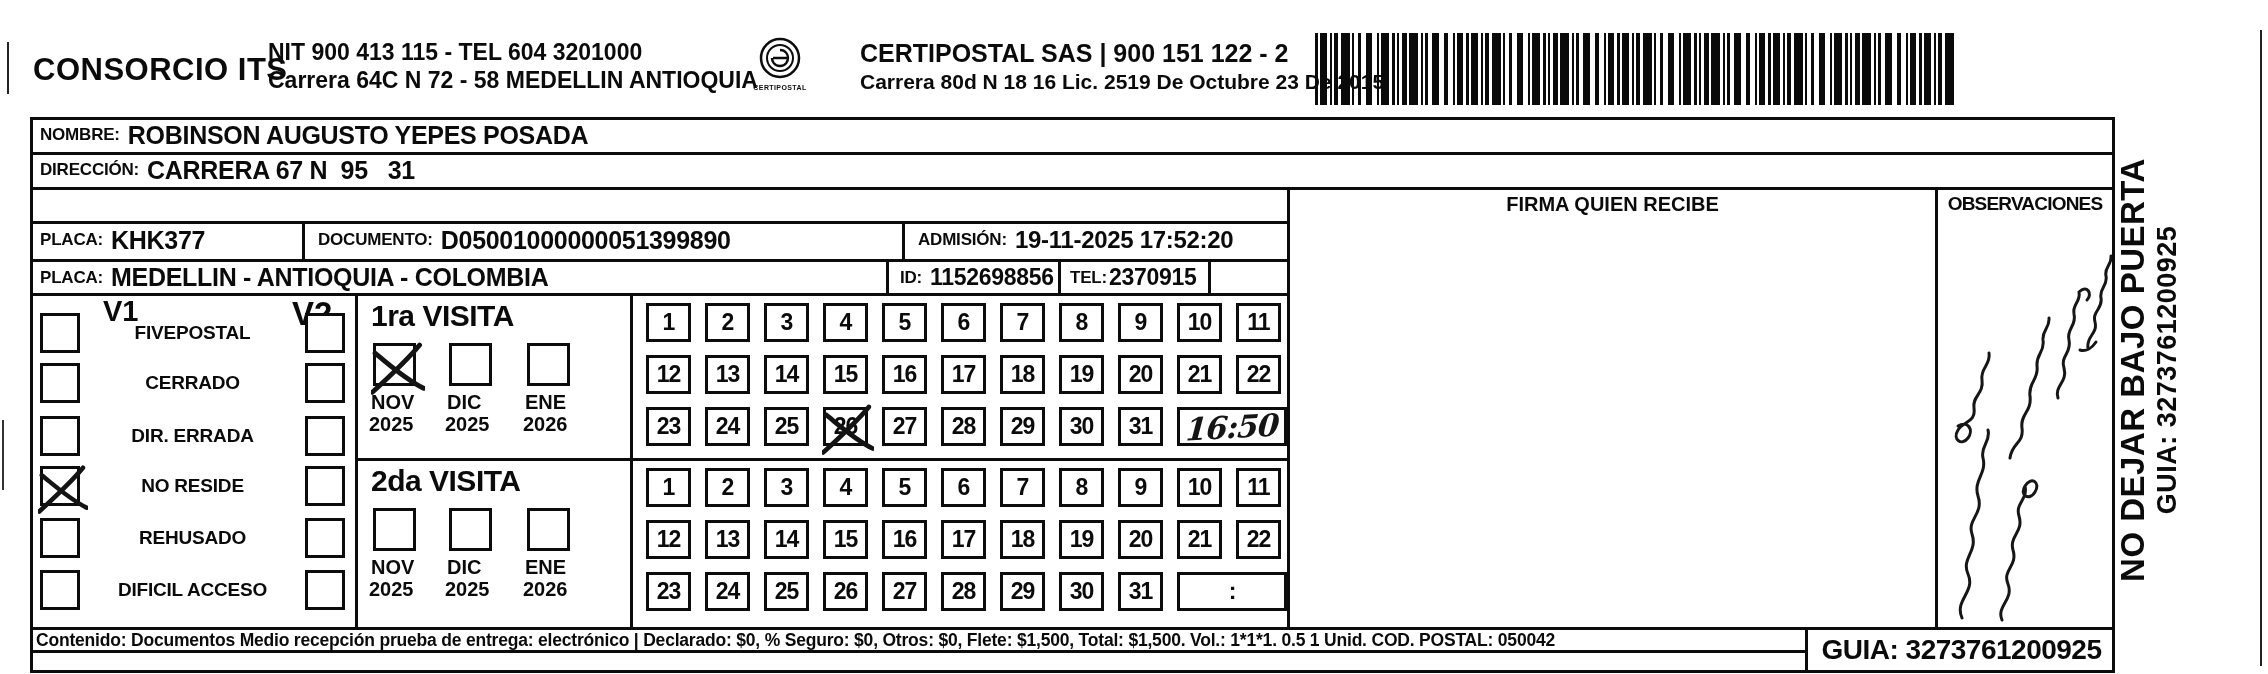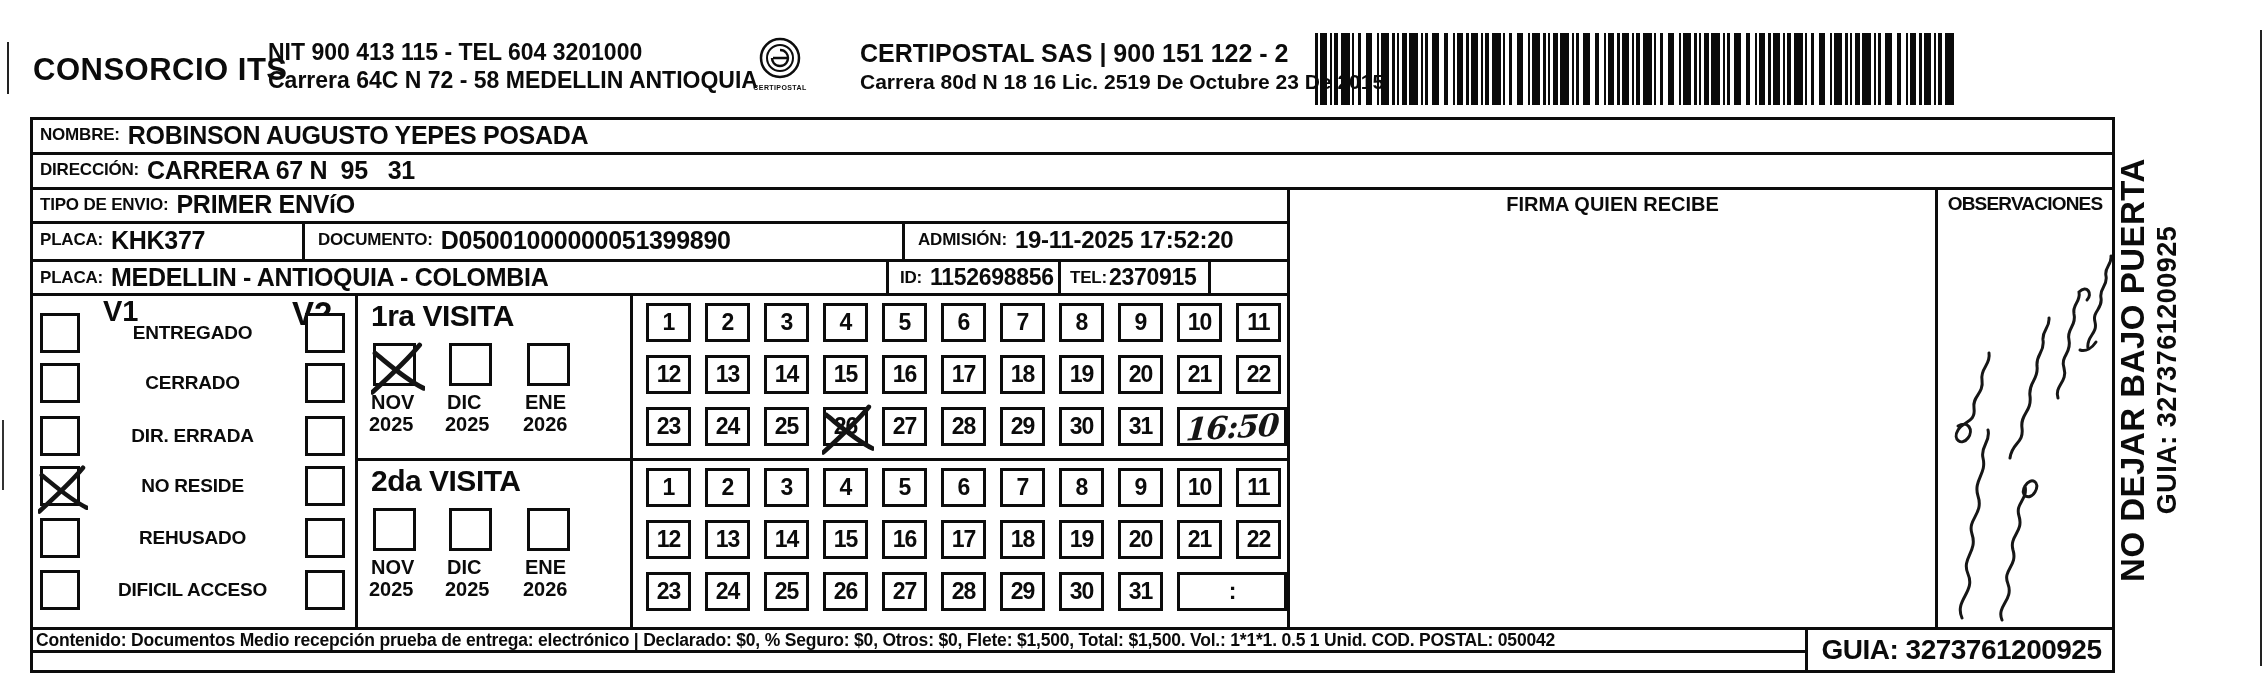--- a/index.html
+++ b/index.html
@@ -151,24 +151,20 @@
     <span class="val">ROBINSON AUGUSTO YEPES POSADA</span>
   </div>
 
   <div class="hline" style="left:30px;top:187px;width:2085px;"></div>
   <div class="abs fieldrow" style="left:34px;top:154px;width:2070px;height:32px;">
     <span class="lbl">DIRECCIÓN:</span>
     <span class="val">CARRERA 67 N  95   31</span>
   </div>
 
   <div class="hline" style="left:30px;top:221px;width:1260px;"></div>
-  <div class="abs fieldrow" style="left:34px;top:189px;width:1248px;height:31px;">
-    <span class="lbl">TIPO DE ENVIO:</span>
-    <span class="val">PRIMER ENVíO</span>
-  </div>
 
   <div class="hline" style="left:30px;top:259px;width:1260px;"></div>
   <div class="vline" style="left:302px;top:221px;height:38px;"></div>
   <div class="vline" style="left:902px;top:221px;height:38px;"></div>
   <div class="abs fieldrow" style="left:34px;top:224px;width:264px;height:32px;">
     <span class="lbl">PLACA:</span>
     <span class="val">KHK377</span>
   </div>
   <div class="abs fieldrow" style="left:312px;top:224px;width:586px;height:32px;">
     <span class="lbl">DOCUMENTO:</span>
@@ -194,21 +190,21 @@
   <div class="abs fieldrow" style="left:1064px;top:262px;width:142px;height:31px;gap:2px;">
     <span class="lbl">TEL:</span>
     <span class="val" style="font-size:23px;">2370915</span>
   </div>
 
   <div class="vline" style="left:355px;top:293px;height:336px;"></div>
   <div id="status-panel" class="abs" style="left:30px;top:293px;width:325px;height:336px;">
     <div class="abs" style="left:28px;top:2px;font-weight:700;font-size:29px;margin-left:45px;">V1</div>
     <div class="abs" style="left:262px;top:2px;font-weight:700;font-size:33px;text-align:center;">V2</div>
   <div class="chk" style="left: 10px; top: 20px; width: 40px; height: 40px;"></div>
-      <div class="statuslabel" style="left: 55px; top: 29px; width: 215px; text-align: center;">ENTREGADO</div>
+      <div class="statuslabel" style="left: 55px; top: 29px; width: 215px; text-align: center;">FIVEPOSTAL</div>
       <div class="chk" style="left: 275px; top: 20px; width: 40px; height: 40px;"></div>
       <div class="chk" style="left: 10px; top: 70px; width: 40px; height: 40px;"></div>
       <div class="statuslabel" style="left: 55px; top: 79px; width: 215px; text-align: center;">CERRADO</div>
       <div class="chk" style="left: 275px; top: 70px; width: 40px; height: 40px;"></div>
       <div class="chk" style="left: 10px; top: 123px; width: 40px; height: 40px;"></div>
       <div class="statuslabel" style="left: 55px; top: 132px; width: 215px; text-align: center;">DIR. ERRADA</div>
       <div class="chk" style="left: 275px; top: 123px; width: 40px; height: 40px;"></div>
       <div class="chk" style="left: 10px; top: 173px; width: 40px; height: 40px;">
         <svg width="50" height="50" viewBox="0 0 40 40" style="position: absolute; left: -5px; top: -5px; pointer-events: none;">
           <g fill="none" stroke="#141414" stroke-width="3.6" stroke-linecap="round">

